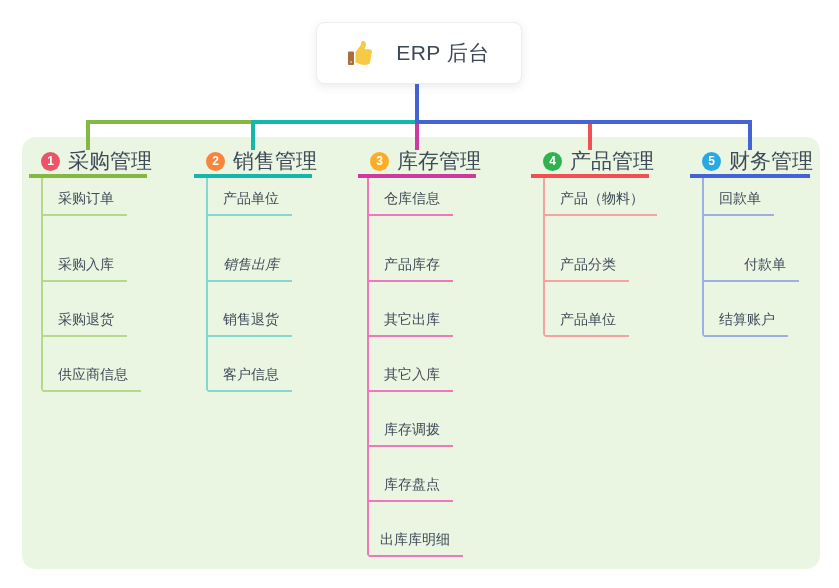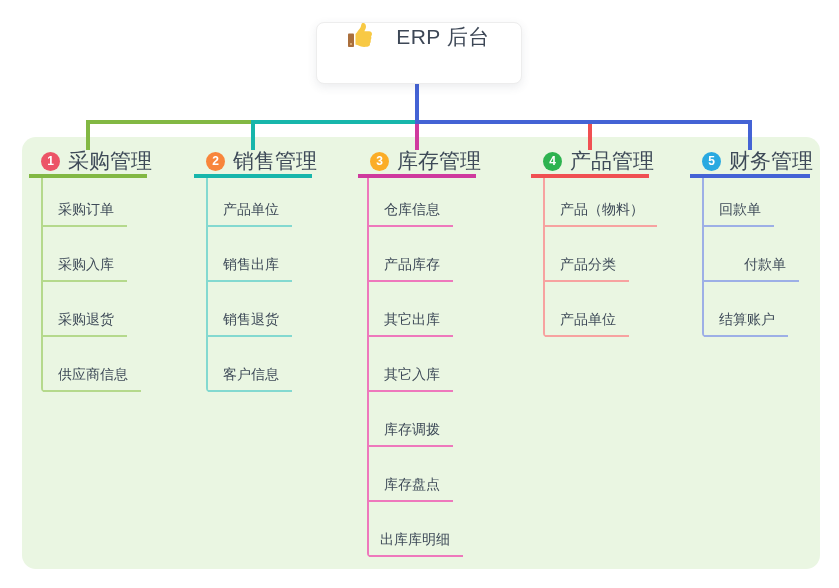--- a/index.html
+++ b/index.html
@@ -7,21 +7,21 @@
   body { font-family:"Liberation Sans","DejaVu Sans",sans-serif; }
   .canvas {
     position:relative; width:839px; height:588px; background:#ffffff;
     overflow:hidden;
   }
   
   .root-node {
     position:absolute; left:316px; top:22px; width:206px; height:62px;
     background:#ffffff; border:1px solid #ededed; border-radius:8px;
     box-shadow:0 3px 10px rgba(60,70,90,.10);
-    display:flex; justify-content:center; gap:24px;
+    display:flex; align-items:center; justify-content:center; gap:24px;
     cursor:pointer; z-index:5;
   }
   .root-title { font-size:21px; color:#3d4756; letter-spacing:.5px; }
   .thumb-icon { width:24px; height:24px; display:inline-block; }
   
   .panel {
     position:absolute; left:22px; top:137px; width:798px; height:432px;
     border-radius:14px; background:#eaf6e2;
   }
   
@@ -35,21 +35,21 @@
     cursor:pointer; white-space:nowrap;
   }
   .badge {
     width:19px; height:19px; border-radius:50%; flex:0 0 19px;
     color:#fff; font-size:12px; font-weight:bold;
     display:flex; align-items:center; justify-content:center;
   }
   .branch-label { font-size:21px; font-weight:500; color:#3e4a58; }
   .branch-items { margin-left:12px; border-left:2px solid #ccc; border-bottom-left-radius:4px; }
   .branch-item { height:55px; display:flex; align-items:flex-end; cursor:pointer; }
-  .branch-item:first-child { height:49px; }
+  .branch-item:first-child { height:49px;align-items:center; }
   .branch-item > span {
     display:inline-block; white-space:nowrap;
     font-size:14px; color:#3e4a58;
     padding:0 13px 6px 15px; border-bottom:2px solid #ccc;
   }
 </style>
 </head>
 <body>
 
 <div class="canvas">
@@ -102,21 +102,21 @@
     <div class="branch" style="left: 194px; width: 118px;">
       <div class="branch-header" style="border-bottom-color: rgb(23, 182, 171);">
         <span class="badge" style="background: rgb(248, 133, 59);">2</span>
         <span class="branch-label">销售管理</span>
       </div>
       <div class="branch-items" style="border-left-color: rgb(131, 217, 208);">
         <div class="branch-item">
           <span style="border-bottom-color: rgb(131, 217, 208);">产品单位</span>
         </div>
         <div class="branch-item">
-          <span style="border-bottom-color: rgb(131, 217, 208);">销售出库</span>
+          <span style="border-bottom-color: rgb(131, 217, 208); font-style: italic;">销售出库</span>
         </div>
         <div class="branch-item">
           <span style="border-bottom-color: rgb(131, 217, 208);">销售退货</span>
         </div>
         <div class="branch-item">
           <span style="border-bottom-color: rgb(131, 217, 208);">客户信息</span>
         </div>
       </div>
     </div>
     <div class="branch" style="left: 358px; width: 118px;">

